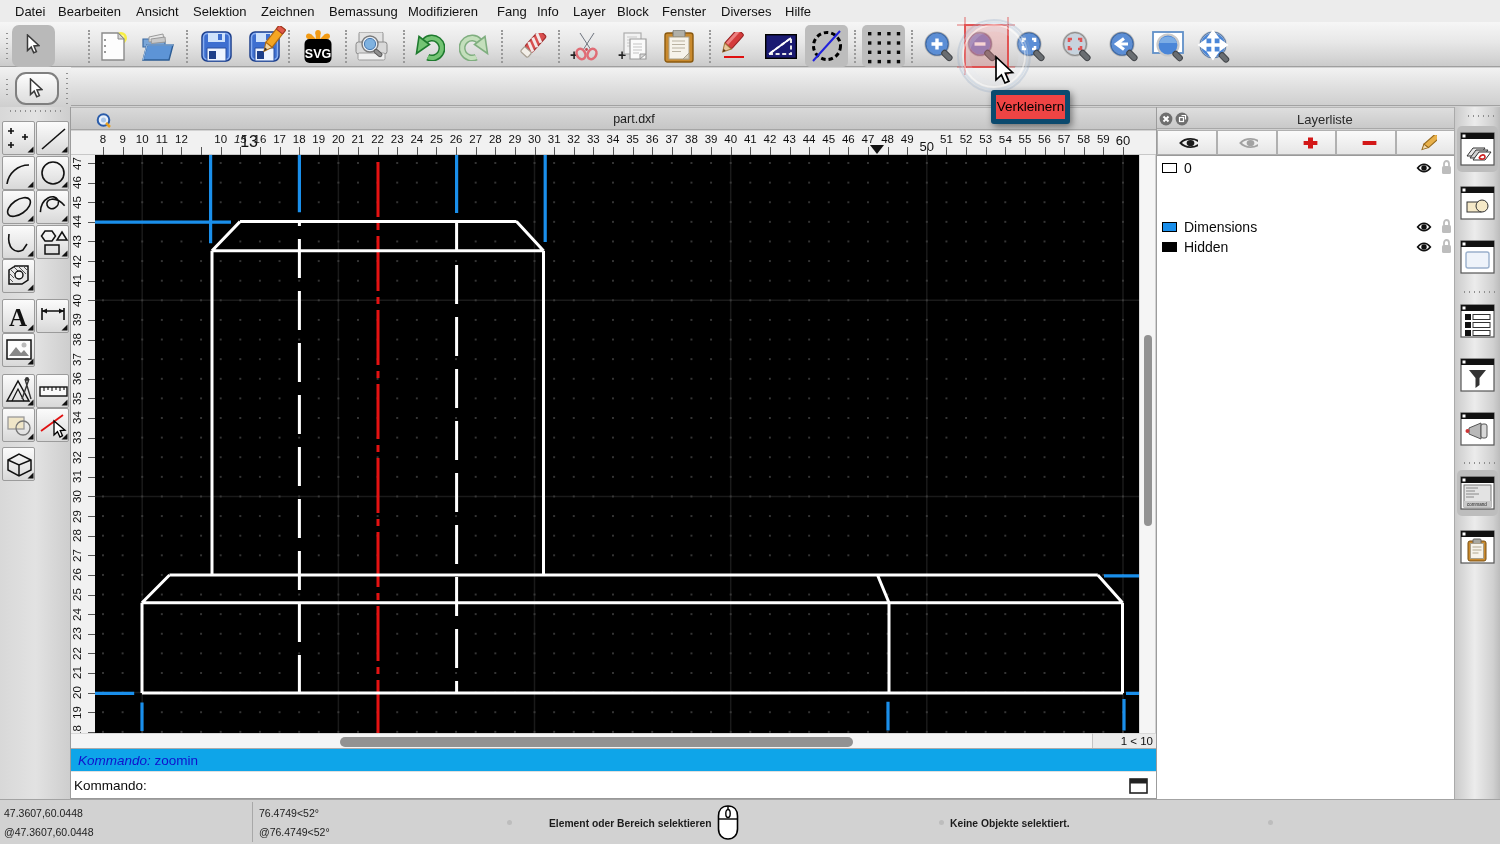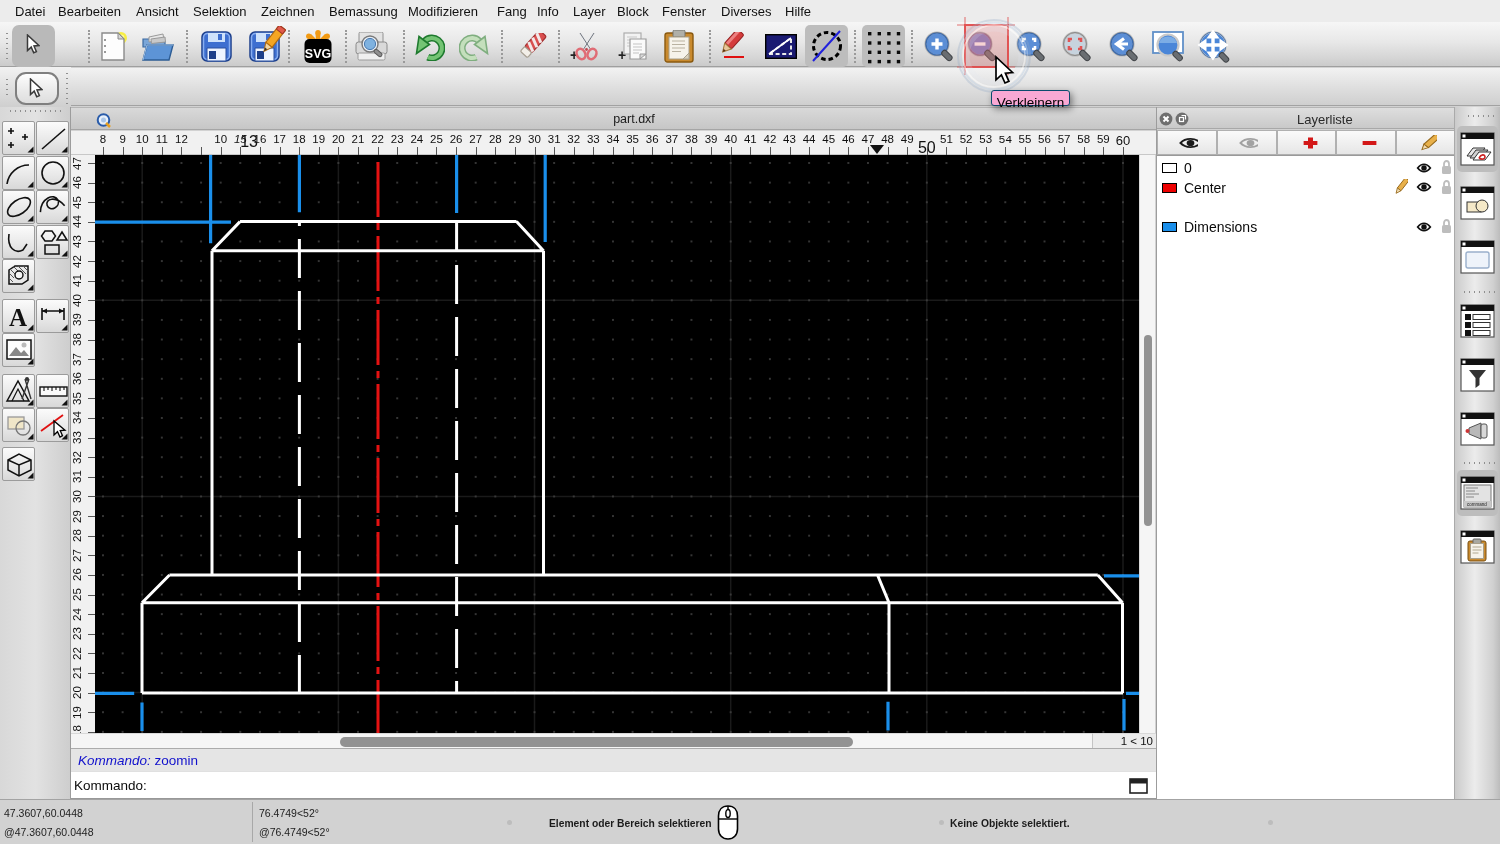--- a/index.html
+++ b/index.html
@@ -22,38 +22,38 @@
   background:linear-gradient(#d9d9d9,#c6c6c6); border-top:1px solid #b5b5b5; border-bottom:1px solid #a5a5a5; }
 #hruler { left:71px; top:131px; width:1086px; height:24px; background:#f1f1f1; border-bottom:1px solid #c8c8c8;}
 #vruler { left:71px; top:155px; width:24px; height:578px; background:#f1f1f1; overflow:hidden; }
 #canvas { left:95px; top:155px; width:1044px; height:578px; background:#000; }
 #vscroll { left:1139px; top:155px; width:16px; height:578px; background:#f5f5f5; border-left:1px solid #d9d9d9; }
 #vthumb { left:1143.5px; top:335px; width:8px; height:191px; background:#929292; border-radius:4px; }
 #hscroll { left:71px; top:733px; width:1021px; height:15px; background:#f5f5f5; border-top:1px solid #d9d9d9; }
 #hthumb { left:340px; top:737px; width:513px; height:10px; background:#929292; border-radius:5px; }
 #pagetab { left:1092px; top:733px; width:65px; height:15px; background:#ebebeb; border-top:1px solid #d9d9d9; border-left:1px solid #c4c4c4;
   font-size:11.5px; color:#111; text-align:right; padding-right:4px; line-height:14px;}
-#history { left:71px; top:748px; width:1086px; height:23px; background:#e5e5e5; border-top:1px solid #ababab; }
+#history { left:71px; top:748px; width:1086px; height:23px; background:#0ea5e9; border-top:1px solid #ababab; }
 #cmdrow { left:71px; top:771px; width:1086px; height:28px; background:#fff; border-top:1px solid #e0e0e0; border-bottom:1px solid #989898;}
 #rightdock-title { left:1157px; top:107px; width:299px; height:22px;
   background:linear-gradient(#dedede,#c9c9c9); border-top:1px solid #b5b5b5; border-bottom:1px solid #a8a8a8; }
 #layertools { left:1157px; top:130px; width:299px; height:25px; }
 .ltbtn { position:absolute; top:0; height:25px; background:linear-gradient(#fafafa,#e6e6e6); border:1px solid #b0b0b0; }
 #layerlist { left:1157px; top:155px; width:297px; height:644px; background:#fff; border-top:1px solid #9a9a9a; }
 .lrow { position:absolute; left:0; width:297px; height:20px; }
 .sw { position:absolute; left:5px; top:5px; width:15px; height:10px; border:1.5px solid #000; }
 .lname { position:absolute; left:27px; top:2px; font-size:14px; color:#0a0a0a; }
 #rtb { left:1454px; top:107px; width:46px; height:692px;
   background:linear-gradient(90deg,#c9c9c9,#ececec 45%,#d0d0d0 85%,#bcbcbc); }
 #statusbar { left:0; top:799px; width:1500px; height:45px; background:#d2d2d2; border-top:1px solid #a3a3a3;
   font-size:10.5px; color:#222; }
 #leftcol-up { left:0; top:67px; width:71px; height:40px; background:linear-gradient(#f2f2f2,#dedede 55%,#cfcfcf); }
 .dot-v { position:absolute; width:2px; background-image:radial-gradient(circle,#8f8f8f 35%,transparent 40%); background-size:2px 5px; }
 .dot-h { position:absolute; height:2px; background-image:radial-gradient(circle,#8f8f8f 35%,transparent 40%); background-size:5px 2px; }
-#tooltip { left:991px; top:90px; width:79px; height:16px; background:#f9a8d4; border:1px solid #0c4a6e;
+#tooltip { left:991px; top:90px; width:79px; height:34px; background:#ef4444; border:5px solid #0c4a6e;
   border-radius:3px; box-shadow:2px 3px 7px rgba(0,0,0,0.45); font-size:13.5px; color:#000; text-align:center; line-height:24px; }
 </style></head><body>
 
 <div id="menubar" class="abs">
 <span style="left:15px">Datei</span>
 <span style="left:58px">Bearbeiten</span>
 <span style="left:136px">Ansicht</span>
 <span style="left:193px">Selektion</span>
 <span style="left:261px">Zeichnen</span>
 <span style="left:329px">Bemassung</span>
@@ -501,21 +501,21 @@
 <span style="position:absolute;left:747.755px;top:1.5px;width:20px;text-align:center;font-size:11.5px;color:#111;">45</span>
 <div style="position:absolute;left:757.755px;top:16px;width:1px;height:8px;background:#555;"></div>
 <span style="position:absolute;left:767.3699999999999px;top:1.5px;width:20px;text-align:center;font-size:11.5px;color:#111;">46</span>
 <div style="position:absolute;left:777.3699999999999px;top:16px;width:1px;height:8px;background:#555;"></div>
 <span style="position:absolute;left:786.9849999999999px;top:1.5px;width:20px;text-align:center;font-size:11.5px;color:#111;">47</span>
 <div style="position:absolute;left:796.9849999999999px;top:16px;width:1px;height:8px;background:#555;"></div>
 <span style="position:absolute;left:806.5999999999999px;top:1.5px;width:20px;text-align:center;font-size:11.5px;color:#111;">48</span>
 <div style="position:absolute;left:816.5999999999999px;top:16px;width:1px;height:8px;background:#555;"></div>
 <span style="position:absolute;left:826.2149999999999px;top:1.5px;width:20px;text-align:center;font-size:11.5px;color:#111;">49</span>
 <div style="position:absolute;left:836.2149999999999px;top:16px;width:1px;height:8px;background:#555;"></div>
-<span style="position:absolute;left:845.8299999999999px;top:8px;width:20px;text-align:center;font-size:16px;color:#111;">50</span>
+<span style="position:absolute;left:845.8299999999999px;top:8px;width:20px;text-align:center;font-size:13px;color:#111;">50</span>
 <div style="position:absolute;left:855.8299999999999px;top:16px;width:1px;height:8px;background:#555;"></div>
 <span style="position:absolute;left:865.4449999999999px;top:1.5px;width:20px;text-align:center;font-size:11.5px;color:#111;">51</span>
 <div style="position:absolute;left:875.4449999999999px;top:16px;width:1px;height:8px;background:#555;"></div>
 <span style="position:absolute;left:885.06px;top:1.5px;width:20px;text-align:center;font-size:11.5px;color:#111;">52</span>
 <div style="position:absolute;left:895.06px;top:16px;width:1px;height:8px;background:#555;"></div>
 <span style="position:absolute;left:904.675px;top:1.5px;width:20px;text-align:center;font-size:11.5px;color:#111;">53</span>
 <div style="position:absolute;left:914.675px;top:16px;width:1px;height:8px;background:#555;"></div>
 <span style="position:absolute;left:924.29px;top:1.5px;width:20px;text-align:center;font-size:11.5px;color:#111;font-family:Liberation Mono, monospace;">54</span>
 <div style="position:absolute;left:934.29px;top:16px;width:1px;height:8px;background:#555;"></div>
 <span style="position:absolute;left:943.905px;top:1.5px;width:20px;text-align:center;font-size:11.5px;color:#111;">55</span>
@@ -675,41 +675,35 @@
 <span class="lname">0</span>
 <svg style="position:absolute;left:259px;top:2.5px" width="16" height="14" viewBox="0 0 20 16">
 <path d="M2 8 C7 1.8 13 1.8 18 8 C13 14.2 7 14.2 2 8 Z" fill="none" stroke="#111" stroke-width="2"></path>
 <circle cx="10" cy="8" r="3.4" fill="#111"></circle>
       </svg>
 <svg style="position:absolute;left:284px;top:1px" width="11" height="16" viewBox="0 0 11 16">
 <path d="M3 7 V5 a2.5 3 0 0 1 5 0 V7" fill="none" stroke="#bdbdbd" stroke-width="1.8"></path>
 <rect x="1" y="7" width="9" height="8" rx="1.5" fill="#bdbdbd"></rect>
       </svg>
 </div>
-<div class="lrow" style="top:21.69999999999999px">
-<div class="sw" style="background:#ee0000"></div>
-<span class="lname">Center</span>
-<svg style="position:absolute;left:237px;top:1px" width="14" height="17" viewBox="0 0 14 17">
-<g transform="rotate(38 7 8)">
-          <rect x="4.7" y="-2" width="4.6" height="13" fill="#e8b04a" stroke="#96681a" stroke-width="0.9"></rect>
-<path d="M4.7 11 h4.6 l-2.3 5 z" fill="#f2dcb0" stroke="#96681a" stroke-width="0.8"></path>
-        </g>
-      </svg>
+<div class="lrow" style="top:61.30000000000001px">
+<div class="sw" style="background:#1a8feb"></div>
+<span class="lname">Dimensions</span>
 <svg style="position:absolute;left:259px;top:2.5px" width="16" height="14" viewBox="0 0 20 16">
 <path d="M2 8 C7 1.8 13 1.8 18 8 C13 14.2 7 14.2 2 8 Z" fill="none" stroke="#111" stroke-width="2"></path>
 <circle cx="10" cy="8" r="3.4" fill="#111"></circle>
       </svg>
 <svg style="position:absolute;left:284px;top:1px" width="11" height="16" viewBox="0 0 11 16">
 <path d="M3 7 V5 a2.5 3 0 0 1 5 0 V7" fill="none" stroke="#bdbdbd" stroke-width="1.8"></path>
 <rect x="1" y="7" width="9" height="8" rx="1.5" fill="#bdbdbd"></rect>
       </svg>
 </div>
-<div class="lrow" style="top:61.30000000000001px">
-<div class="sw" style="background:#1a8feb"></div>
-<span class="lname">Dimensions</span>
+<div class="lrow" style="top:81px">
+<div class="sw" style="background:#000"></div>
+<span class="lname">Hidden</span>
 <svg style="position:absolute;left:259px;top:2.5px" width="16" height="14" viewBox="0 0 20 16">
 <path d="M2 8 C7 1.8 13 1.8 18 8 C13 14.2 7 14.2 2 8 Z" fill="none" stroke="#111" stroke-width="2"></path>
 <circle cx="10" cy="8" r="3.4" fill="#111"></circle>
       </svg>
 <svg style="position:absolute;left:284px;top:1px" width="11" height="16" viewBox="0 0 11 16">
 <path d="M3 7 V5 a2.5 3 0 0 1 5 0 V7" fill="none" stroke="#bdbdbd" stroke-width="1.8"></path>
 <rect x="1" y="7" width="9" height="8" rx="1.5" fill="#bdbdbd"></rect>
       </svg>
 </div>
 </div>

